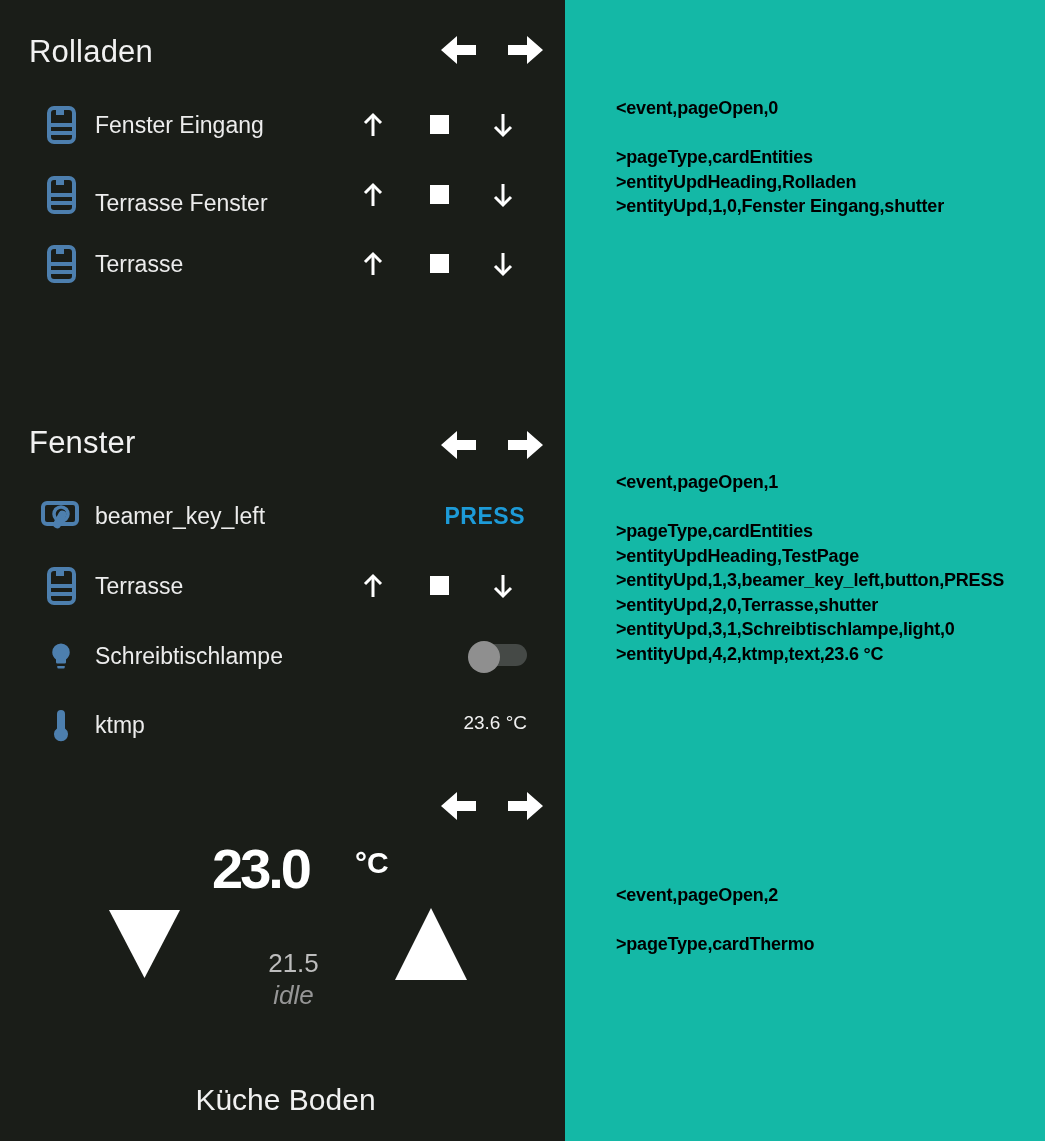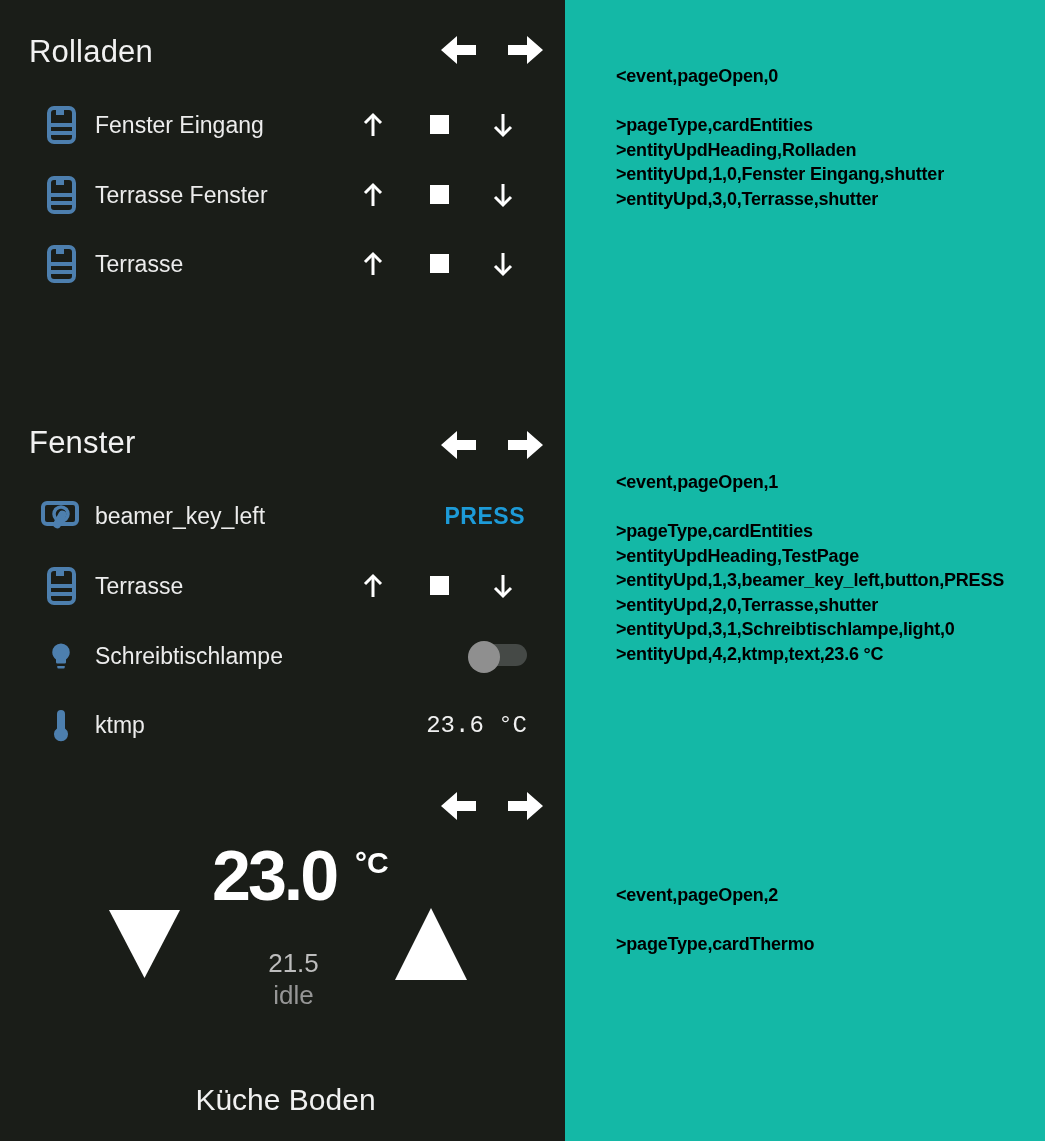--- a/index.html
+++ b/index.html
@@ -23,43 +23,43 @@
     color:#ececec; white-space:nowrap;
   }
   .row-icon { position:absolute; left:46px; }
   .ctl { position:absolute; cursor:pointer; }
   .stop-square { width:19px; height:19px; background:#ffffff; }
   .press-label {
     position:absolute; right:40px; font-size:23px; font-weight:600;
     letter-spacing:0.5px; cursor:pointer;
   }
   .value-text {
-    position:absolute; right:38px; font-size:24px; color:#f0f0f0; white-space:nowrap;font-family:Liberation Mono, monospace;
+    position:absolute; right:38px; font-size:19px; color:#f0f0f0; white-space:nowrap;
   }
   
   .toggle { position:absolute; left:468px; width:60px; height:32px; cursor:pointer; }
   .toggle-track {
     position:absolute; left:9px; top:3px; width:50px; height:22px;
     border-radius:11px; background:#454946;
   }
   .toggle-knob {
     position:absolute; left:0; top:0; width:32px; height:32px;
     border-radius:50%; background:#8f8f8f;
   }
   
   .thermo-temp {
-    position:absolute; left:212px; top:841px; font-size:70px; font-weight:700;
+    position:absolute; left:212px; top:841px; font-size:56px; font-weight:700;
     letter-spacing:-3px; color:#ffffff; line-height:1;
   }
   .thermo-unit {
     position:absolute; left:355px; top:846px; font-size:30px; font-weight:700; color:#ffffff;
   }
   .thermo-center { position:absolute; left:0; width:565px; text-align:center; padding-left:22px; }
   .thermo-target { top:948px; font-size:26px; color:#bdbdbd; }
-  .thermo-state  { top:980px; font-size:26px; color:#969696; }
+  .thermo-state  { top:980px; font-size:26px; color:#969696;font-style:italic; }
   .thermo-title  { top:1083px; font-size:30px; color:#f1f1f1; padding-left:6px; }
   .tri-btn { position:absolute; cursor:pointer; }
   
   .log-block {
     position:absolute; left:616px; color:#000000; font-weight:700;
     font-size:18px; line-height:24.5px; letter-spacing:-0.2px;
   }
   .log-line { min-height:24.5px; white-space:nowrap; }
 </style>
 </head>
@@ -109,21 +109,21 @@
     <span class="row-icon" style="top:175px">
       <svg width="31" height="40" viewBox="0 0 31 40">
           <g stroke="#4d7fae" stroke-width="4" fill="none">
             <rect x="3" y="3" width="25" height="34" rx="5"></rect>
             <line x1="4" y1="20" x2="27" y2="20"></line>
             <line x1="4" y1="28" x2="27" y2="28"></line>
           </g>
           <rect x="10" y="3" width="8" height="7" fill="#4d7fae"></rect>
         </svg>
     </span>
-    <div class="row-label" style="top:181px">Terrasse Fenster</div>
+    <div class="row-label" style="top:189px">Terrasse Fenster</div>
     <span class="ctl" style="left:361px; top:182px">
       <svg width="24" height="26" viewBox="0 0 24 26" fill="none" stroke="#ffffff" stroke-width="3">
           <line x1="12" y1="24" x2="12" y2="4"></line>
           <polyline points="4,11 12,3 20,11"></polyline>
         </svg>
     </span>
     <span class="ctl stop-square" style="left:430px; top:185px"></span>
     <span class="ctl" style="left:491px; top:182px">
       <svg width="24" height="26" viewBox="0 0 24 26" fill="none" stroke="#ffffff" stroke-width="3">
           <line x1="12" y1="2" x2="12" y2="22"></line>
@@ -246,27 +246,26 @@
       <svg width="72" height="72" viewBox="0 0 72 72">
           <polygon fill="#ffffff" points="36,0 72,72 0,72"></polygon>
         </svg>
     </span>
 
     <div class="thermo-center thermo-target">21.5</div>
     <div class="thermo-center thermo-state">idle</div>
     <div class="thermo-center thermo-title">Küche Boden</div>
   </div>
 
-  <div class="log-block" style="top:64px">
+  <div class="log-block" style="top:96px">
     <div class="log-line">&lt;event,pageOpen,0</div>
     <div class="log-line"></div>
     <div class="log-line">&gt;pageType,cardEntities</div>
     <div class="log-line">&gt;entityUpdHeading,Rolladen</div>
     <div class="log-line">&gt;entityUpd,1,0,Fenster Eingang,shutter</div>
-    <div class="log-line">&gt;entityUpd,3,0,Terrasse,shutter</div>
   </div>
 
   <div class="log-block" style="top:470px">
     <div class="log-line">&lt;event,pageOpen,1</div>
     <div class="log-line"></div>
     <div class="log-line">&gt;pageType,cardEntities</div>
     <div class="log-line">&gt;entityUpdHeading,TestPage</div>
     <div class="log-line">&gt;entityUpd,1,3,beamer_key_left,button,PRESS</div>
     <div class="log-line">&gt;entityUpd,2,0,Terrasse,shutter</div>
     <div class="log-line">&gt;entityUpd,3,1,Schreibtischlampe,light,0</div>

